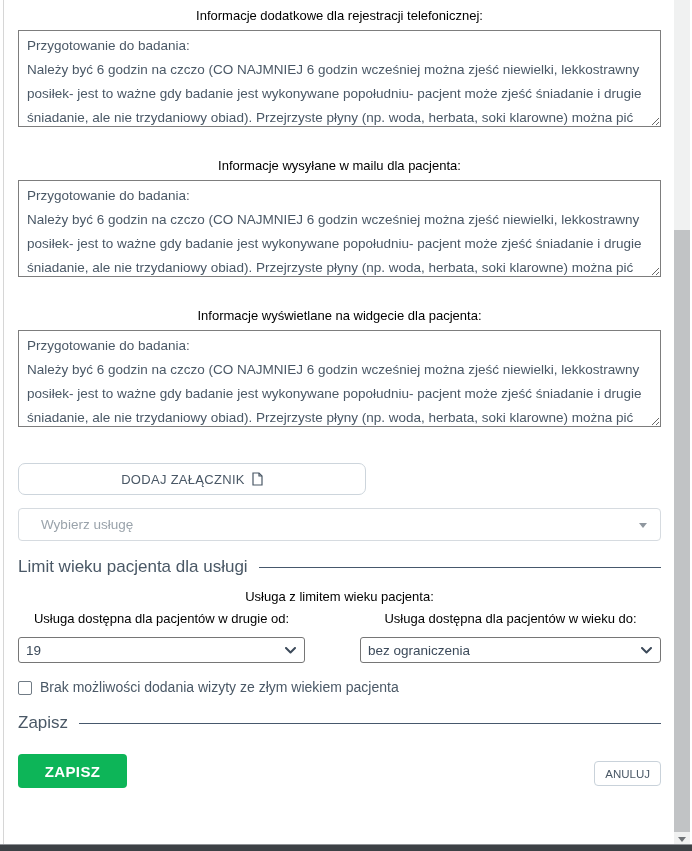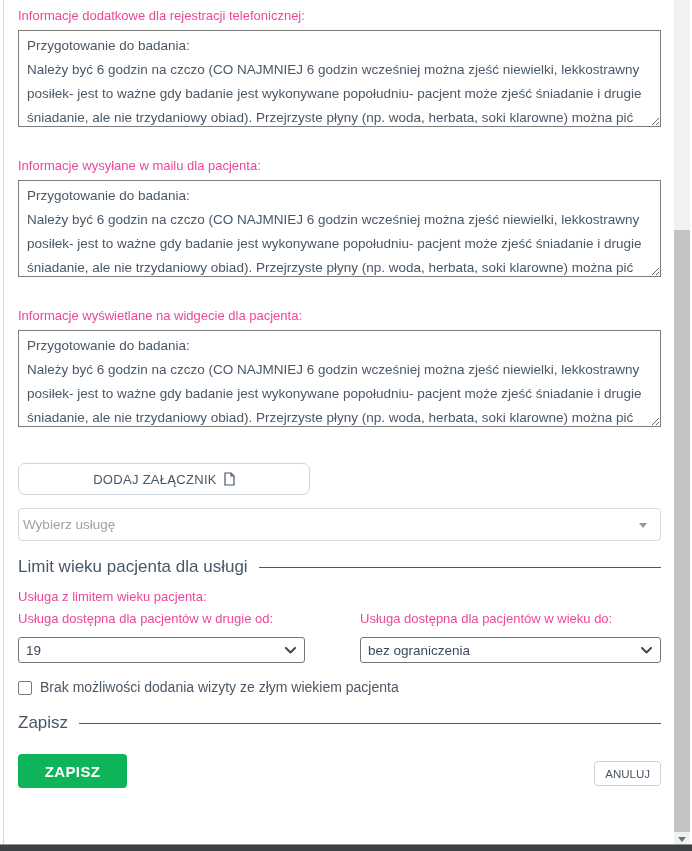--- a/index.html
+++ b/index.html
@@ -4,39 +4,39 @@
 <style>
   html,body{margin:0;padding:0;}
   body{
     width:692px;height:851px;position:relative;overflow:hidden;
     background:#ffffff;
     font-family:"Liberation Sans", sans-serif;
     color:#4a5866;
   }
   .panel-edge{position:absolute;left:3px;top:0;bottom:6px;width:1px;background:#d6d6d6;}
   .content{position:absolute;left:18px;top:8px;width:643px;}
-  .field-label{font-size:13px;color:#ec4899;margin:0 0 7px 0;display:block;}
+  .field-label{font-size:13px;color:#000000;margin:0 0 7px 0;display:block;text-align:center;}
   textarea.info-box{
     box-sizing:border-box;width:643px;height:97px;
     border:1px solid #7d7d7d;background:#fff;border-radius:0;
     padding:3px 8px;margin:0 0 27px 0;
     font-family:"Liberation Sans", sans-serif;
     font-size:13.5px;line-height:24px;color:#4a5866;
     resize:both;outline:none;
   }
   .attach-btn{
-    box-sizing:border-box;width:292px;height:32px;margin:5px 0 13px 0;
+    box-sizing:border-box;width:348px;height:32px;margin:5px 0 13px 0;
     background:#fff;border:1px solid #cdd5dc;border-radius:7px;
     display:flex;align-items:center;justify-content:center;gap:7px;
     font-size:13px;letter-spacing:.3px;color:#4a5866;cursor:pointer;
   }
   .select-custom{
     box-sizing:border-box;width:643px;height:33px;margin:0 0 16px 0;
     background:#fff;border:1px solid #d6dbe0;border-radius:4px;
-    display:flex;align-items:center;padding:0 4px;
+    display:flex;align-items:center;padding:0 22px;
     font-size:13.5px;cursor:pointer;position:relative;
   }
   .select-custom .caret{
     position:absolute;right:13px;top:14px;width:0;height:0;
     border-left:4px solid transparent;border-right:4px solid transparent;
     border-top:5px solid #8f979f;
   }
   .placeholder-text{color:#9aa3ab;}
   .value-text{color:#4a5866;}
   .section-head{display:flex;align-items:center;margin:2px 0 12px 0;}

